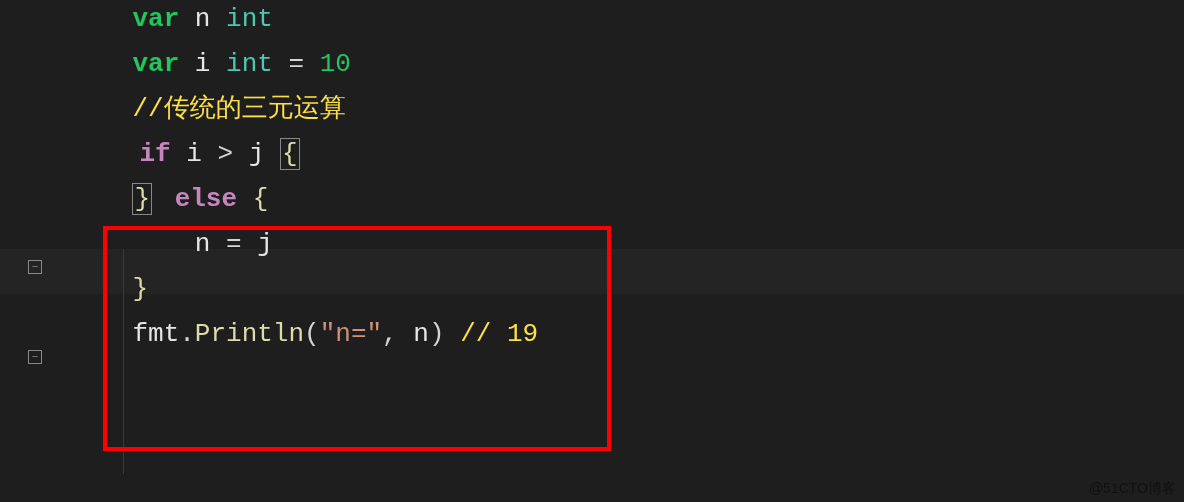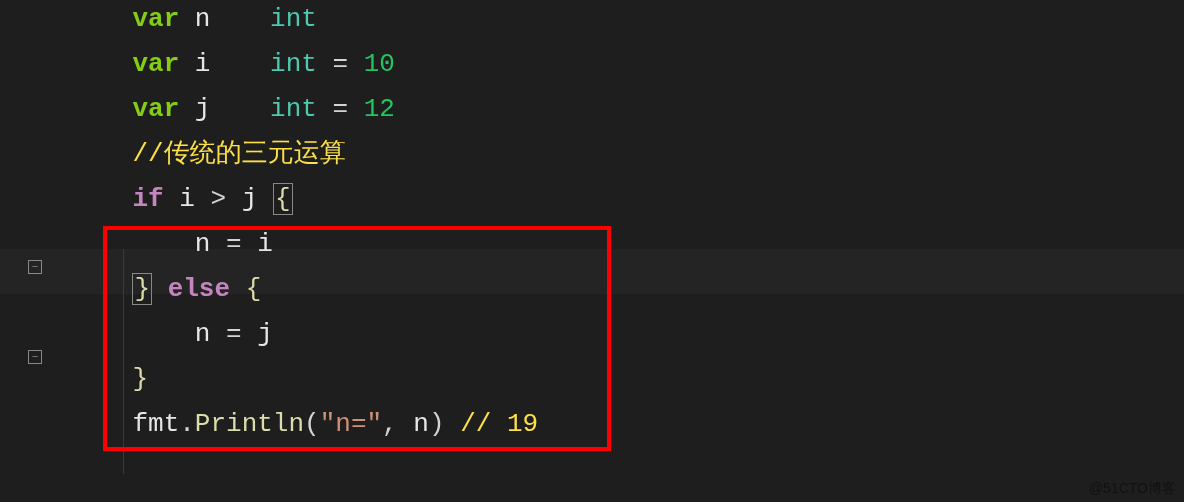--- a/index.html
+++ b/index.html
@@ -52,27 +52,27 @@
     white-space: pre;
   }
   .current-line-bg {
     position: absolute;
     left: 0;
     top: 249px;
     width: 1184px;
     height: 45px;
     background: rgba(40,40,40,0.6);
   }
-  .kw-var { color: #84cc16; font-weight: bold; }
-  .kw-type { color: #4ec9b0; margin-left: 44px; }
+  .kw-var { color: #22c55e; font-weight: bold; }
+  .kw-type { color: #4ec9b0; }
   .ident { color: #e6e6e6; }
   .op { color: #d4d4d4; }
   .num { color: #22c55e; }
   .comment { color: #fde047; }
-  .kw-if { color: #c586c0; font-weight: bold; }
+  .kw-if { color: #c586c0; font-weight: bold; margin-left: 7px; }
   .brace { color: #dcdcaa; }
   .str { color: #ce9178; }
   .func { color: #dcdcaa; }
   .paren { color: #d4d4d4; }
   .bracket-hl {
     border: 1px solid #888;
     padding: 0 1px;
   }
 
   .red-box {
@@ -112,24 +112,22 @@
   <div class="indent-guide guide1"></div>
 
   <div class="gutter">
     <div class="fold fold1">−</div>
     <div class="fold fold2">−</div>
   </div>
 
   <div class="code">
     <div class="line">    <span class="kw-var">var</span> <span class="ident">n</span> <span class="kw-type">int</span></div>
     <div class="line">    <span class="kw-var">var</span> <span class="ident">i</span> <span class="kw-type">int</span> <span class="op">=</span> <span class="num">10</span></div>
-    <div class="line">    <span class="kw-var">var</span> <span class="ident">j</span> <span class="kw-type">int</span> <span class="op">=</span> <span class="num">12</span></div>
     <div class="line">    <span class="comment">//传统的三元运算</span></div>
     <div class="line">    <span class="kw-if">if</span> <span class="ident">i</span> <span class="op">&gt;</span> <span class="ident">j</span> <span class="brace bracket-hl">{</span></div>
-    <div class="line">        <span class="ident">n</span> <span class="op">=</span> <span class="ident">i</span></div>
     <div class="line">    <span class="brace bracket-hl">}</span> <span class="kw-if">else</span> <span class="brace">{</span></div>
     <div class="line">        <span class="ident">n</span> <span class="op">=</span> <span class="ident">j</span></div>
     <div class="line">    <span class="brace">}</span></div>
     <div class="line">    <span class="ident">fmt</span><span class="op">.</span><span class="func">Println</span><span class="paren">(</span><span class="str">"n="</span><span class="op">,</span> <span class="ident">n</span><span class="paren">)</span> <span class="comment">// 19</span></div>
   </div>
 
   <div class="red-box"></div>
 
   <div class="watermark">@51CTO博客</div>
 </div>

